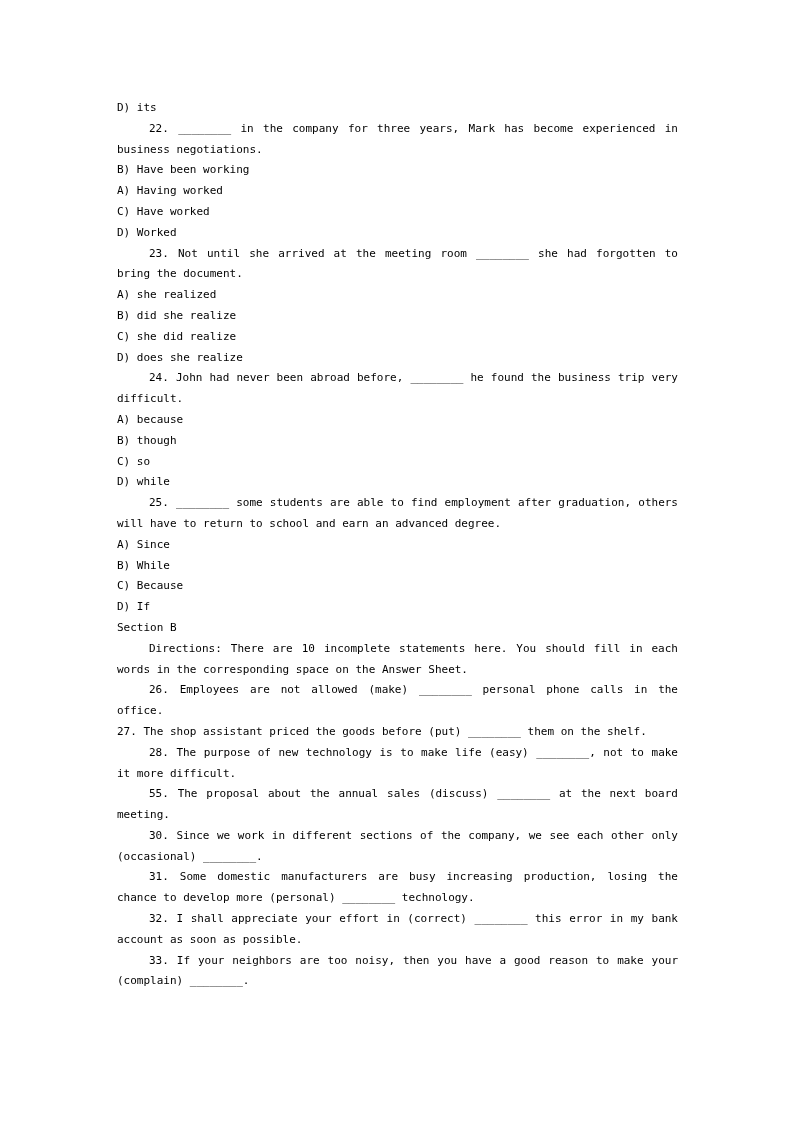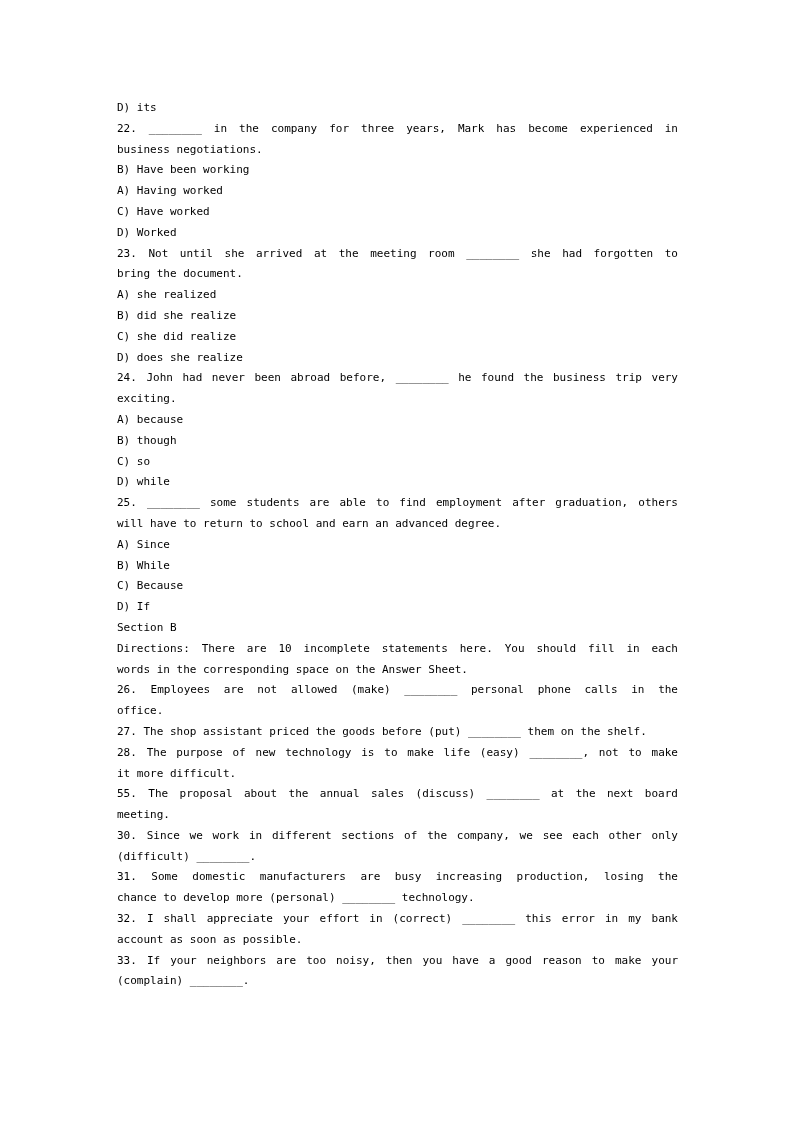--- a/index.html
+++ b/index.html
@@ -27,20 +27,21 @@
     line-height: 20.8px;
     height: 20.8px;
     color: #000000;
     white-space: normal;
     overflow: visible;
   }
   
   .text-line.fill {
     text-align: justify;
     text-align-last: justify;
+    margin-left: 32px;
   }
 </style>
 </head>
 <body>
 
 <div class="page">
   <div class="content">
 
   <div class="text-line">D) its</div>
       <div class="text-line fill">22. ________ in the company for three years, Mark has become experienced in</div>
@@ -49,21 +50,21 @@
       <div class="text-line">A) Having worked</div>
       <div class="text-line">C) Have worked</div>
       <div class="text-line">D) Worked</div>
       <div class="text-line fill">23. Not until she arrived at the meeting room ________ she had forgotten to</div>
       <div class="text-line">bring the document.</div>
       <div class="text-line">A) she realized</div>
       <div class="text-line">B) did she realize</div>
       <div class="text-line">C) she did realize</div>
       <div class="text-line">D) does she realize</div>
       <div class="text-line fill">24. John had never been abroad before, ________ he found the business trip very</div>
-      <div class="text-line">exciting.</div>
+      <div class="text-line">difficult.</div>
       <div class="text-line">A) because</div>
       <div class="text-line">B) though</div>
       <div class="text-line">C) so</div>
       <div class="text-line">D) while</div>
       <div class="text-line fill">25. ________ some students are able to find employment after graduation, others</div>
       <div class="text-line">will have to return to school and earn an advanced degree.</div>
       <div class="text-line">A) Since</div>
       <div class="text-line">B) While</div>
       <div class="text-line">C) Because</div>
       <div class="text-line">D) If</div>
@@ -71,21 +72,21 @@
       <div class="text-line fill">Directions: There are 10 incomplete statements here. You should fill in each</div>
       <div class="text-line">words in the corresponding space on the Answer Sheet.</div>
       <div class="text-line fill">26. Employees are not allowed (make) ________ personal phone calls in the</div>
       <div class="text-line">office.</div>
       <div class="text-line">27. The shop assistant priced the goods before (put) ________ them on the shelf.</div>
       <div class="text-line fill">28. The purpose of new technology is to make life (easy) ________, not to make</div>
       <div class="text-line">it more difficult.</div>
       <div class="text-line fill">55. The proposal about the annual sales (discuss) ________ at the next board</div>
       <div class="text-line">meeting.</div>
       <div class="text-line fill">30. Since we work in different sections of the company, we see each other only</div>
-      <div class="text-line">(difficult) ________.</div>
+      <div class="text-line">(occasional) ________.</div>
       <div class="text-line fill">31. Some domestic manufacturers are busy increasing production, losing the</div>
       <div class="text-line">chance to develop more (personal) ________ technology.</div>
       <div class="text-line fill">32. I shall appreciate your effort in (correct) ________ this error in my bank</div>
       <div class="text-line">account as soon as possible.</div>
       <div class="text-line fill">33. If your neighbors are too noisy, then you have a good reason to make your</div>
       <div class="text-line">(complain) ________.</div>
     </div>
 </div>
 
 </body></html>

